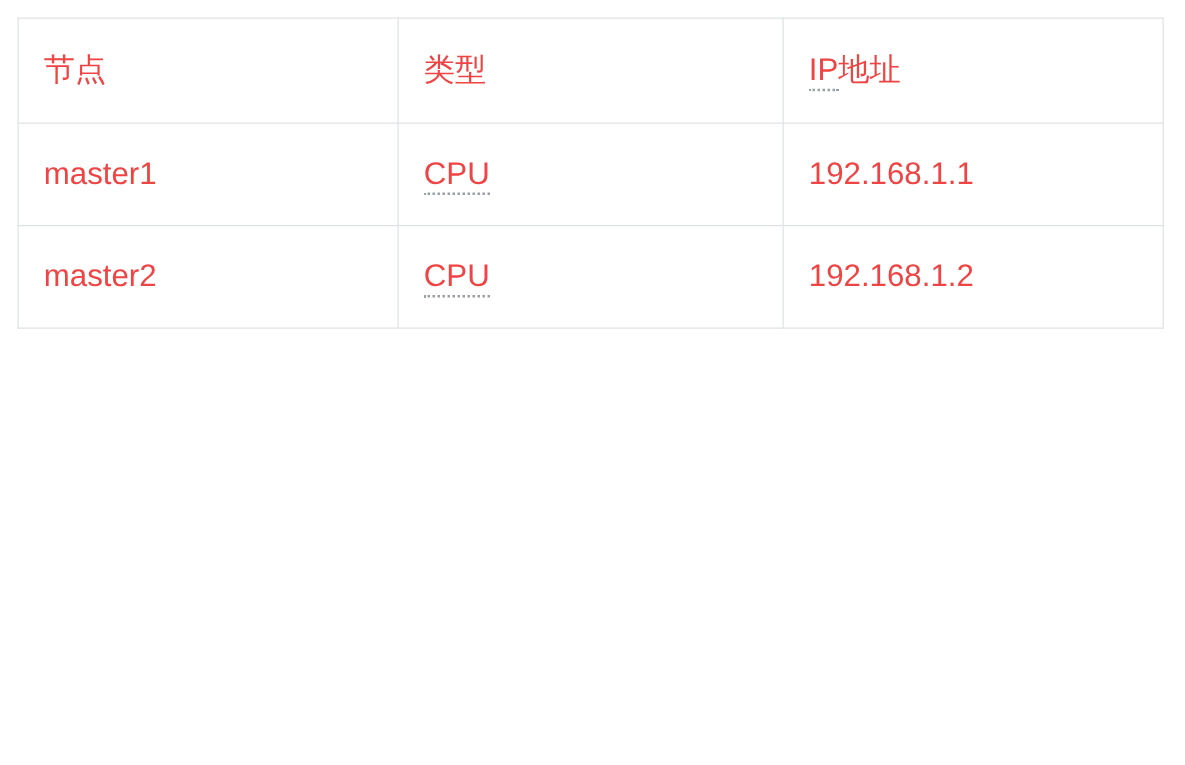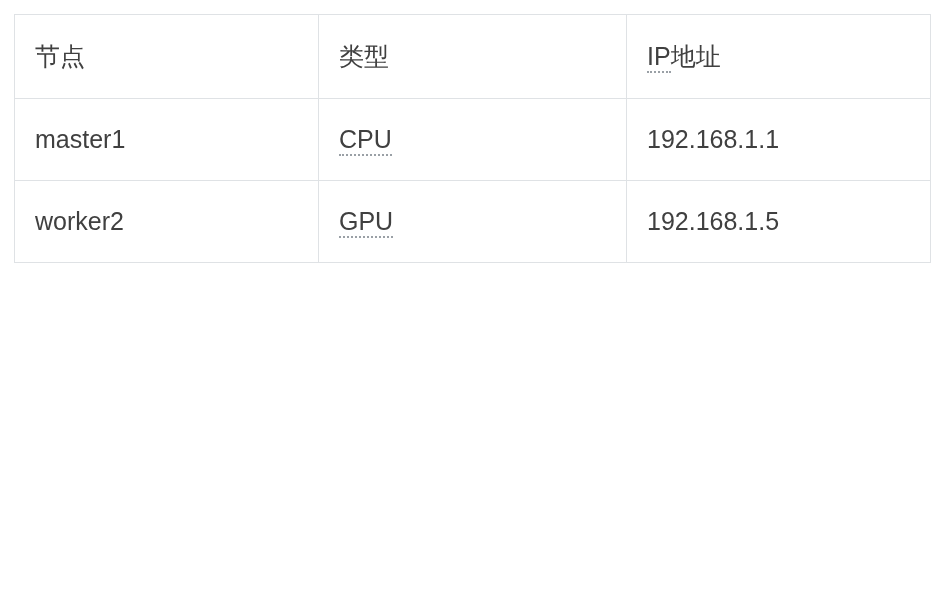--- a/index.html
+++ b/index.html
@@ -36,21 +36,21 @@
 
   table.node-table th,
   table.node-table td {
     border: 1px solid #dfe2e5;
     padding: 0 20px;
     text-align: left;
     vertical-align: middle;
     font-weight: normal;
     font-size: 25px;
     line-height: 1.3;
-    color: #404040;
+    color: #ef4444;
     white-space: nowrap;
     overflow: hidden;
   }
 
   table.node-table thead th {
     height: 83px;
   }
 
   table.node-table tbody td {
     height: 81px;
@@ -84,19 +84,19 @@
         <th><span class="abbr">IP</span><span>地址</span></th>
       </tr>
     </thead>
     <tbody>
       <tr>
         <td>master1</td>
         <td><span class="abbr">CPU</span></td>
         <td>192.168.1.1</td>
       </tr>
       <tr>
-        <td>worker2</td>
-        <td><span class="abbr">GPU</span></td>
-        <td>192.168.1.5</td>
+        <td>master2</td>
+        <td><span class="abbr">CPU</span></td>
+        <td>192.168.1.2</td>
       </tr>
     </tbody>
   </table>
 </div>
 
 </body></html>

